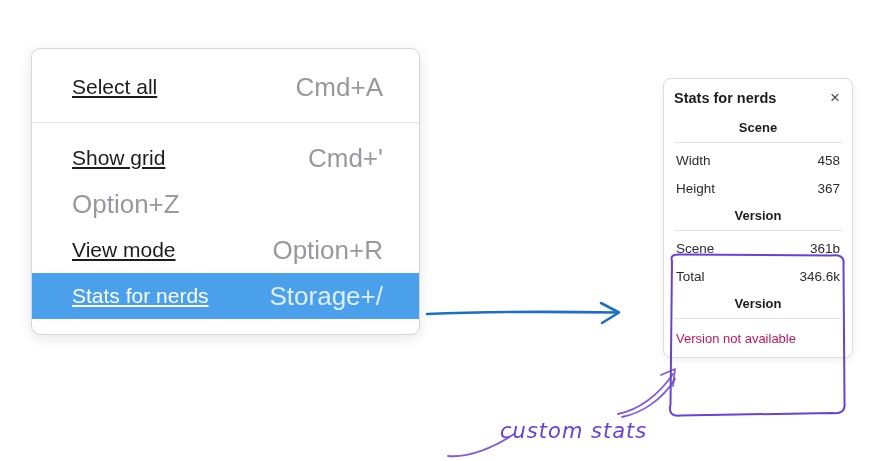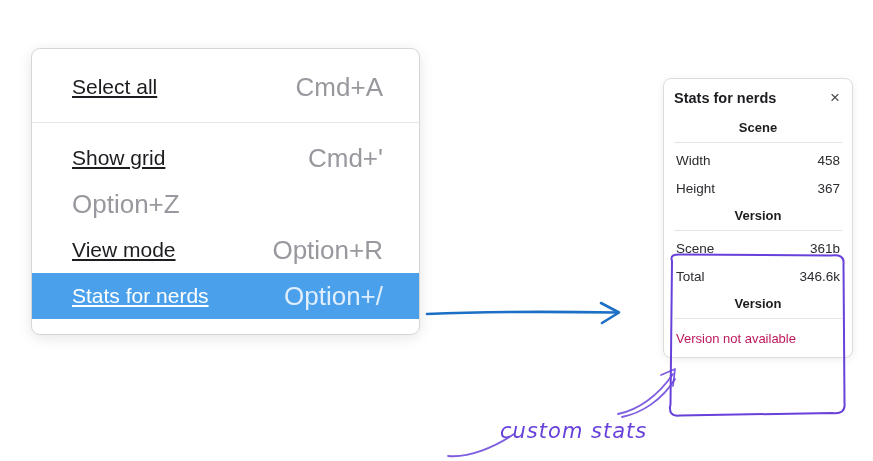--- a/index.html
+++ b/index.html
@@ -98,21 +98,21 @@
     </div>
     <div class="menu-item">
       <span class="menu-shortcut">Option+Z</span>
     </div>
     <div class="menu-item">
       <span class="menu-label">View mode</span>
       <span class="menu-shortcut">Option+R</span>
     </div>
     <div class="menu-item selected">
       <span class="menu-label">Stats for nerds</span>
-      <span class="menu-shortcut">Option+/</span>
+      <span class="menu-shortcut">Storage+/</span>
     </div>
   </div>
 
   <svg class="overlay" style="left:424px; top:300px;" width="206" height="28" viewBox="0 0 206 28">
     <path class="stroke-blue" d="M 3 14 C 60 11.5, 132 11.5, 193 12.5"></path>
     <path class="stroke-blue" d="M 177 3 L 195 12.5 L 178 23"></path>
   </svg>
 
   <div class="stats-panel">
     <div class="stats-header">

